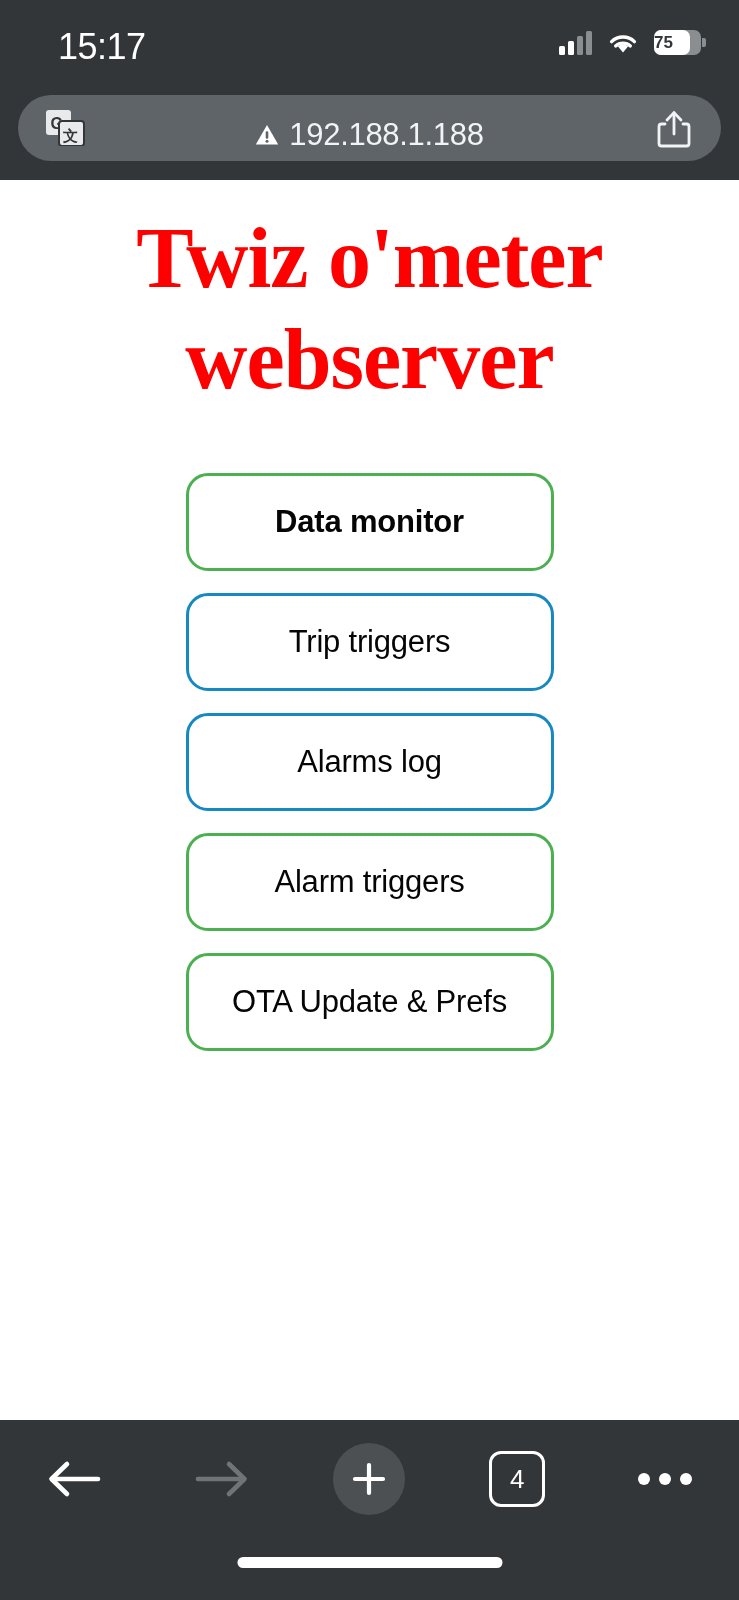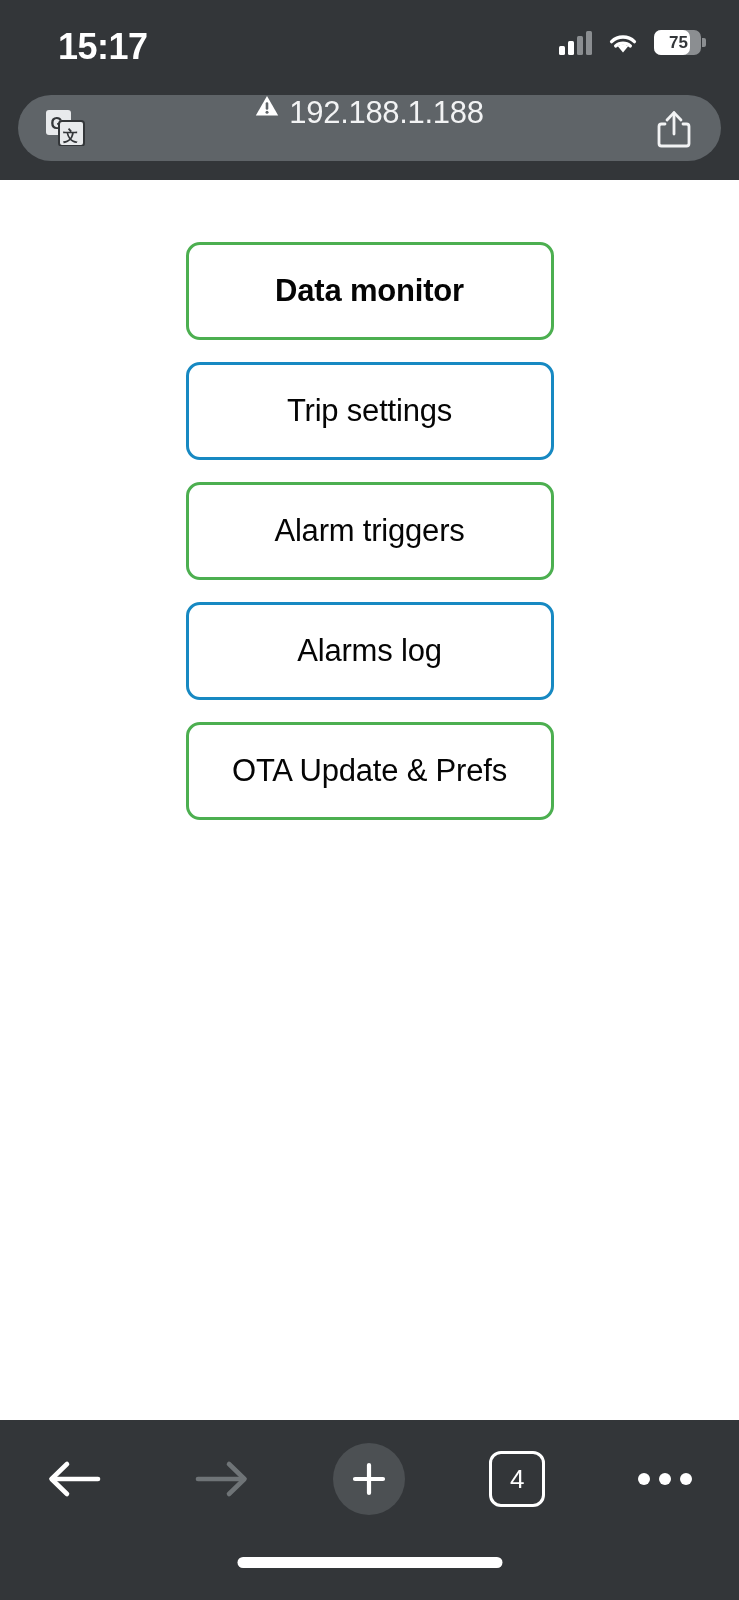--- a/index.html
+++ b/index.html
@@ -25,21 +25,21 @@
 
   
   #status-bar {
     position:absolute; top:0; left:0;
     width:739px; height:82px;
   }
   #status-time {
     position:absolute; left:58px; top:26px;
     color:#ffffff;
     font-size:36px;
-    font-weight:700;
+    font-weight:400;
     letter-spacing:-0.5px;
   }
   #status-icons {
     position:absolute; right:38px; top:30px;
     display:flex; align-items:center; gap:15px;
   }
   
   .cell-bars { display:flex; align-items:flex-end; gap:3px; height:24px; }
   .cell-bars i { display:block; width:6px; border-radius:1.5px; background:#ffffff; }
   .cell-bars i.b1 { height:9px; }
@@ -63,21 +63,20 @@
     background:#ffffff;
   }
   .battery .pct {
     position:relative;
     width:16px;
     text-align:center;
     color:#333639;
     font-size:17px;
     font-weight:700;
     line-height:25px;
-    padding-left:15px;
   }
   .battery .nub {
     position:absolute; right:-5px; top:8px;
     width:4px; height:9px;
     border-radius:0 2px 2px 0;
     background:#8b8e91;
   }
 
   
   #url-bar {
@@ -87,21 +86,21 @@
     background:#5f6468;
     border-radius:33px;
   }
   #translate-icon {
     position:absolute; left:28px; top:15px;
     width:40px; height:36px;
   }
   #url-center {
     position:absolute; left:0; top:0;
     width:703px; height:80px;
-    display:flex; align-items:flex-start; justify-content:center;
+    display:flex; align-items:center; justify-content:center;
     gap:10px;
   }
   #warning-icon { width:24px; height:22px; display:block; }
   #url-text {
     color:#f2f3f4;
     font-size:31px;
     font-weight:400;
     letter-spacing:-0.3px;
   }
   #share-icon {
@@ -132,21 +131,21 @@
     margin-top:62px;
     display:flex;
     flex-direction:column;
     align-items:center;
     gap:22px;
   }
   .menu-button {
     width:368px;
     height:98px;
     background:#ffffff;
-    border-radius:14px;
+    border-radius:22px;
     display:flex;
     align-items:center;
     justify-content:center;
     font-size:31px;
     color:#050505;
     font-weight:400;
     letter-spacing:-0.2px;
     flex:0 0 auto;
   }
   .menu-button.green { border:3px solid #4caf50; }
@@ -272,26 +271,27 @@
           <path d="M10 15 H6.5 A2.5 2.5 0 0 0 4 17.5 V34.5 A2.5 2.5 0 0 0 6.5 37 H31.5 A2.5 2.5 0 0 0 34 34.5 V17.5 A2.5 2.5 0 0 0 31.5 15 H28" stroke="#f2f3f4" stroke-width="2.8" fill="none" stroke-linecap="round"></path>
           <path d="M19 25 V4" stroke="#f2f3f4" stroke-width="2.8" fill="none" stroke-linecap="round"></path>
           <path d="M12 11 L19 3.6 L26 11" stroke="#f2f3f4" stroke-width="2.8" fill="none" stroke-linecap="round" stroke-linejoin="round"></path>
         </svg>
       </span>
 
     </div>
   </div>
 
   <div id="page">
+    <h1 id="page-title">Twiz o'meter webserver</h1>
 
     <div id="menu-list">
       <a class="menu-button green bold">Data monitor</a>
-      <a class="menu-button blue">Trip settings</a>
+      <a class="menu-button blue">Trip triggers</a>
+      <a class="menu-button blue">Alarms log</a>
       <a class="menu-button green">Alarm triggers</a>
-      <a class="menu-button blue">Alarms log</a>
       <a class="menu-button green">OTA Update &amp; Prefs</a>
     </div>
   </div>
 
   <div id="browser-chrome-bottom">
 
     <div id="toolbar">
 
       <div class="tb-slot">
         <svg class="arrow-icon" viewBox="0 0 62 46">

